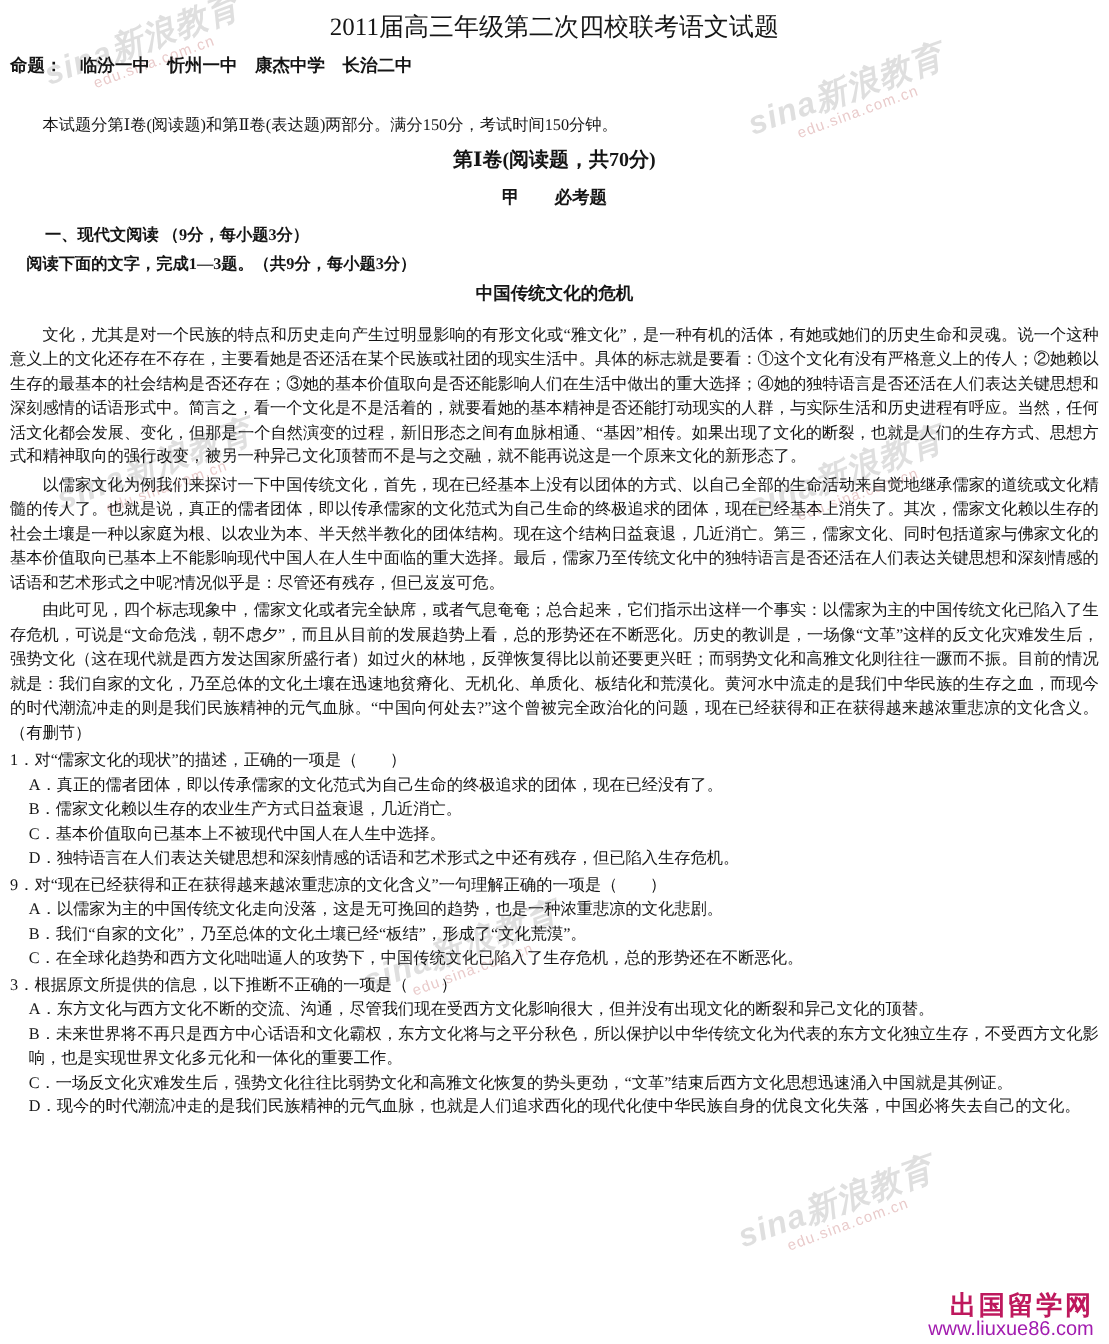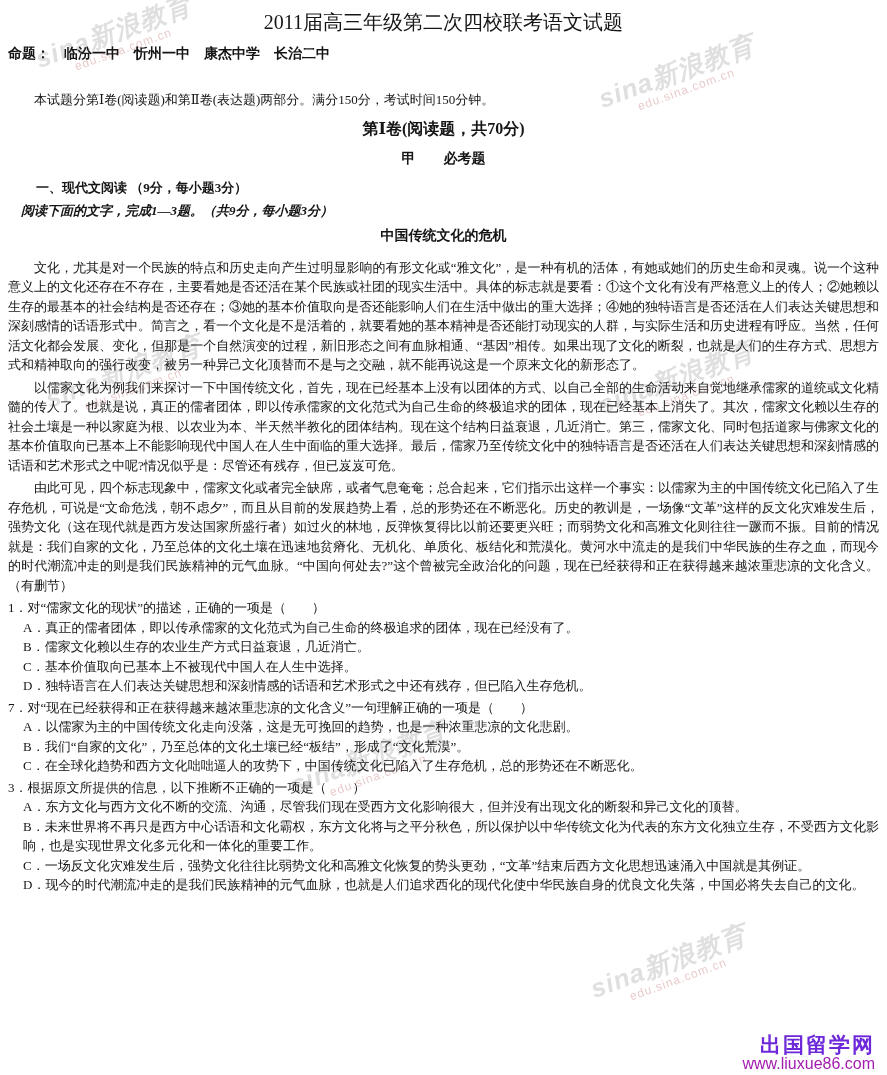--- a/index.html
+++ b/index.html
@@ -49,21 +49,20 @@
   }
   .sec-heading {
     font-weight: bold;
     margin-bottom: 3px;
     margin-left: 28px;
   }
   .instruction {
     font-weight: bold;
     text-indent: 1em;
     margin-bottom: 4px;
-    font-style: italic;
   }
   .passage-title {
     text-align: center;
     font-weight: bold;
     font-size: 14px;
     margin: 6px 0 12px 0;
   }
   .para {
     text-indent: 2em;
     text-align: justify;
@@ -108,21 +107,21 @@
     right: 10px;
     bottom: 4px;
     z-index: 2;
     text-align: right;
     background: #ffffff;
     padding: 2px 2px 0 6px;
   }
   .footer-site {
     font-size: 21px;
     font-weight: bold;
-    color: #6d28d9;
+    color: #be185d;
     line-height: 24px;
     letter-spacing: 2px;
     font-family: "Liberation Sans", "DejaVu Sans", sans-serif;
   }
   .footer-url {
     font-size: 16px;
     color: #a21caf;
     line-height: 14px;
     font-family: "Liberation Sans", "DejaVu Sans", sans-serif;
   }
@@ -175,21 +174,21 @@
 
     <div class="q-block">
       <p class="q-stem">1．对“儒家文化的现状”的描述，正确的一项是（　　）</p>
       <p class="q-option">A．真正的儒者团体，即以传承儒家的文化范式为自己生命的终极追求的团体，现在已经没有了。</p>
       <p class="q-option">B．儒家文化赖以生存的农业生产方式日益衰退，几近消亡。</p>
       <p class="q-option">C．基本价值取向已基本上不被现代中国人在人生中选择。</p>
       <p class="q-option">D．独特语言在人们表达关键思想和深刻情感的话语和艺术形式之中还有残存，但已陷入生存危机。</p>
     </div>
 
     <div class="q-block">
-      <p class="q-stem">7．对“现在已经获得和正在获得越来越浓重悲凉的文化含义”一句理解正确的一项是（　　）</p>
+      <p class="q-stem">9．对“现在已经获得和正在获得越来越浓重悲凉的文化含义”一句理解正确的一项是（　　）</p>
       <p class="q-option">A．以儒家为主的中国传统文化走向没落，这是无可挽回的趋势，也是一种浓重悲凉的文化悲剧。</p>
       <p class="q-option">B．我们“自家的文化”，乃至总体的文化土壤已经“板结”，形成了“文化荒漠”。</p>
       <p class="q-option">C．在全球化趋势和西方文化咄咄逼人的攻势下，中国传统文化已陷入了生存危机，总的形势还在不断恶化。</p>
     </div>
 
     <div class="q-block">
       <p class="q-stem">3．根据原文所提供的信息，以下推断不正确的一项是（　　）</p>
       <p class="q-option">A．东方文化与西方文化不断的交流、沟通，尽管我们现在受西方文化影响很大，但并没有出现文化的断裂和异己文化的顶替。</p>
       <p class="q-option">B．未来世界将不再只是西方中心话语和文化霸权，东方文化将与之平分秋色，所以保护以中华传统文化为代表的东方文化独立生存，不受西方文化影响，也是实现世界文化多元化和一体化的重要工作。</p>
       <p class="q-option">C．一场反文化灾难发生后，强势文化往往比弱势文化和高雅文化恢复的势头更劲，“文革”结束后西方文化思想迅速涌入中国就是其例证。</p>

